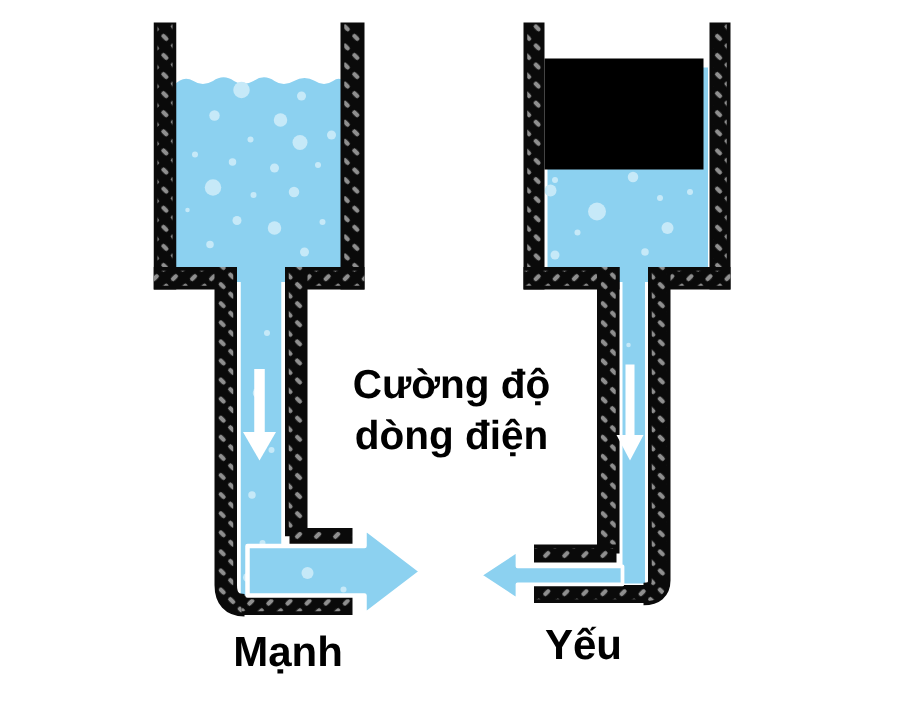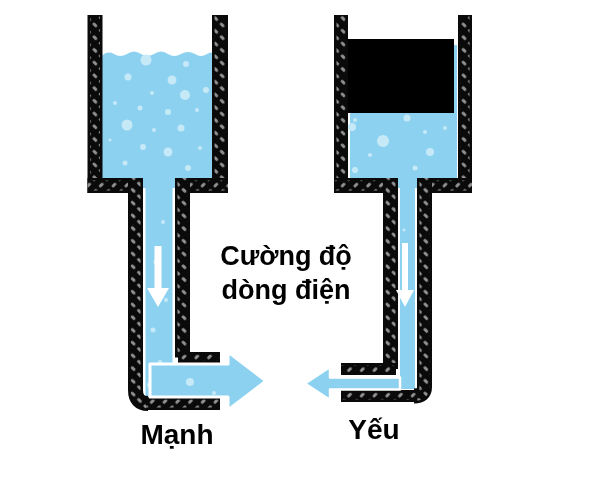--- a/index.html
+++ b/index.html
@@ -1,17 +1,17 @@
 <!DOCTYPE html>
 <html style="--water: #8CD1F0; --bubble: #C6E9F8; --wall: #0A0A0A; --wall-dash: #8F8F8F; --text: #000000; --censor: #000000; --background: #FFFFFF;"><head>
 <meta charset="utf-8">
 <style>
   html,body{margin:0;padding:0;background:#fff;}
   #stage{position:relative;width:544px;height:482px;background:var(--background,#fff);overflow:hidden;
-         font-family:"Liberation Sans",sans-serif;}
+         font-family:"Liberation Sans",sans-serif;margin-left:15px;}
   svg{display:block;}
   .wb{stroke:var(--wall,#0a0a0a);fill:none;}
   .wpA{stroke:url(#hatchA);fill:none;}
   .wpB{stroke:url(#hatchB);fill:none;}
   .dash{fill:var(--wall-dash,#8f8f8f);}
   .water-fill{fill:var(--water,#8cd1f0);}
   .bubble{fill:var(--bubble,#c6e9f8);}
   .censor{fill:var(--censor,#000);}
   .white-arrow{fill:#ffffff;}
   .flow-arrow{fill:var(--water,#8cd1f0);stroke:#ffffff;stroke-linejoin:round;}

